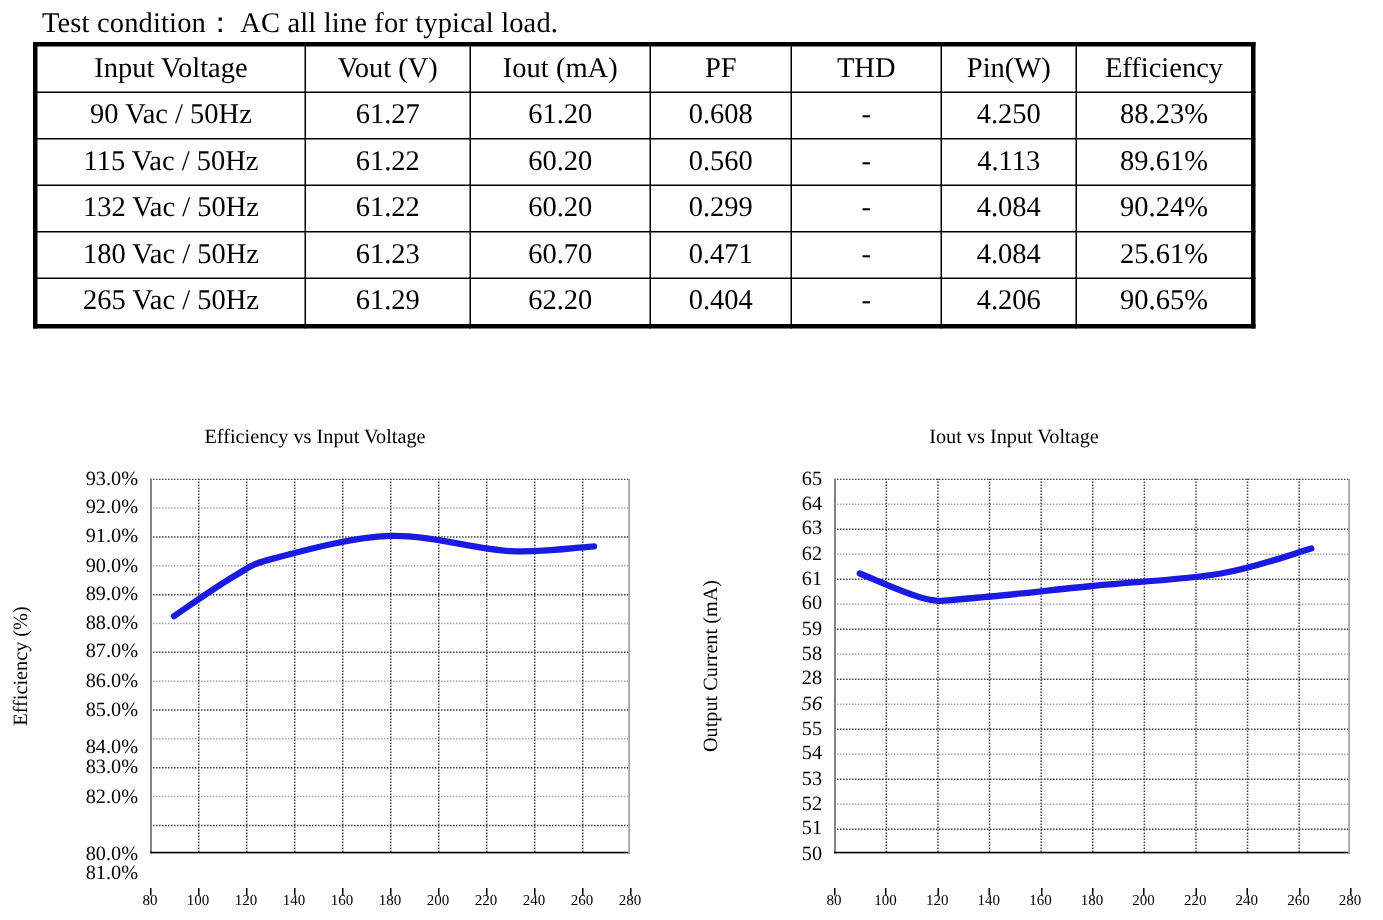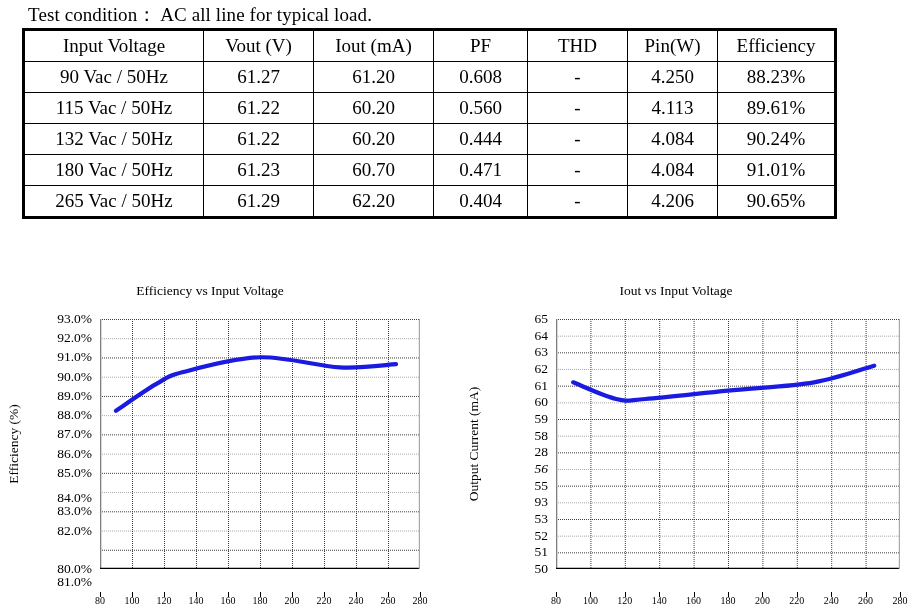--- a/index.html
+++ b/index.html
@@ -153,33 +153,33 @@
           <td>60.20</td>
           <td>0.560</td>
           <td>-</td>
           <td>4.113</td>
           <td>89.61%</td>
         </tr>
         <tr>
           <td>132 Vac / 50Hz</td>
           <td>61.22</td>
           <td>60.20</td>
-          <td>0.444</td>
+          <td>0.299</td>
           <td>-</td>
           <td>4.084</td>
           <td>90.24%</td>
         </tr>
         <tr>
           <td>180 Vac / 50Hz</td>
           <td>61.23</td>
           <td>60.70</td>
           <td>0.471</td>
           <td>-</td>
           <td>4.084</td>
-          <td>91.01%</td>
+          <td>25.61%</td>
         </tr>
         <tr>
           <td>265 Vac / 50Hz</td>
           <td>61.29</td>
           <td>62.20</td>
           <td>0.404</td>
           <td>-</td>
           <td>4.206</td>
           <td>90.65%</td>
         </tr>
@@ -270,21 +270,21 @@
 <div class="chart" id="chart-iout">
   <div class="chart-title">Iout vs Input Voltage</div>
 
   <div class="y-axis-title" id="iout-ytitle" style="left: 14px; top: 161px; transform: rotate(-90deg) translate(-50%, -50%);">Output Current (mA)</div>
 
   <div class="ylabels" id="iout-ylabels" style="left: 28px; top: 36px; width: 60px; height: 250px;">
       <span style="top: 250px;">50</span>
       <span style="top: 233.333px;">51</span>
       <span style="top: 216.667px;">52</span>
       <span style="top: 200px;">53</span>
-      <span style="top: 183.333px;">93</span>
+      <span style="top: 183.333px;">54</span>
       <span style="top: 166.667px;">55</span>
       <span style="top: 150px; font-style: italic;">56</span>
       <span style="top: 133.333px;">28</span>
       <span style="top: 116.667px;">58</span>
       <span style="top: 100px;">59</span>
       <span style="top: 83.3333px;">60</span>
       <span style="top: 66.6667px;">61</span>
       <span style="top: 50px;">62</span>
       <span style="top: 33.3333px;">63</span>
       <span style="top: 16.6667px;">64</span>

